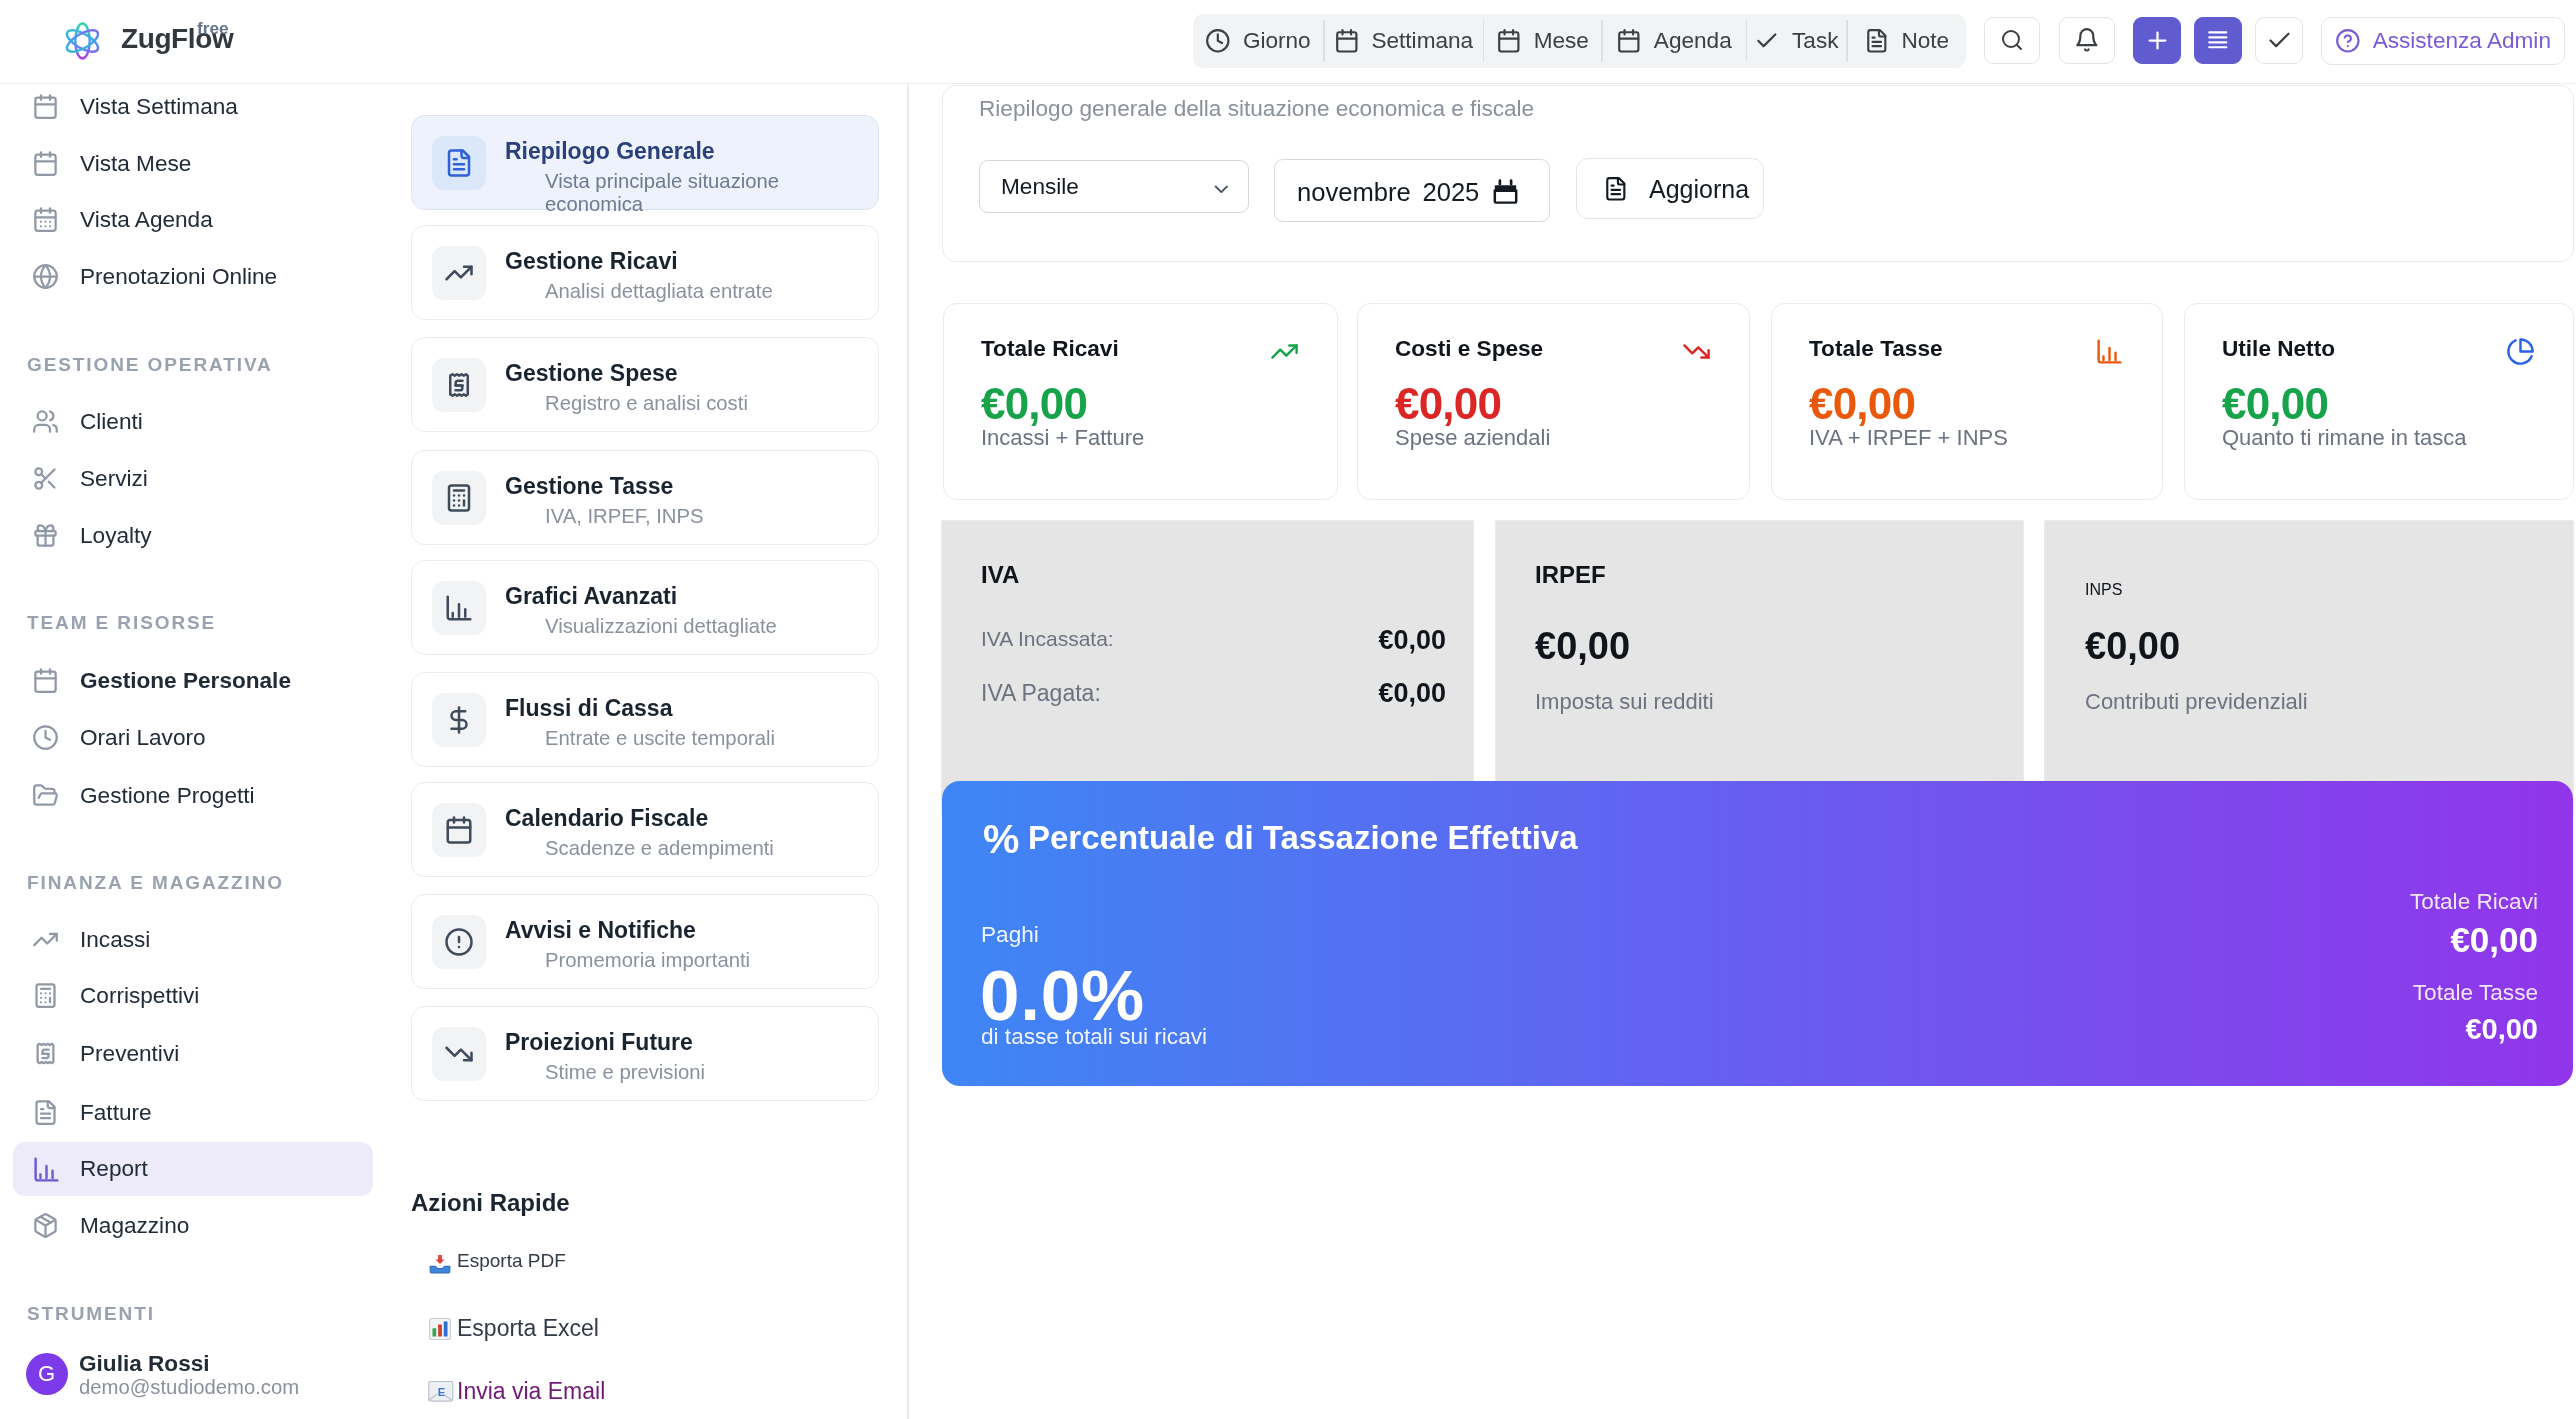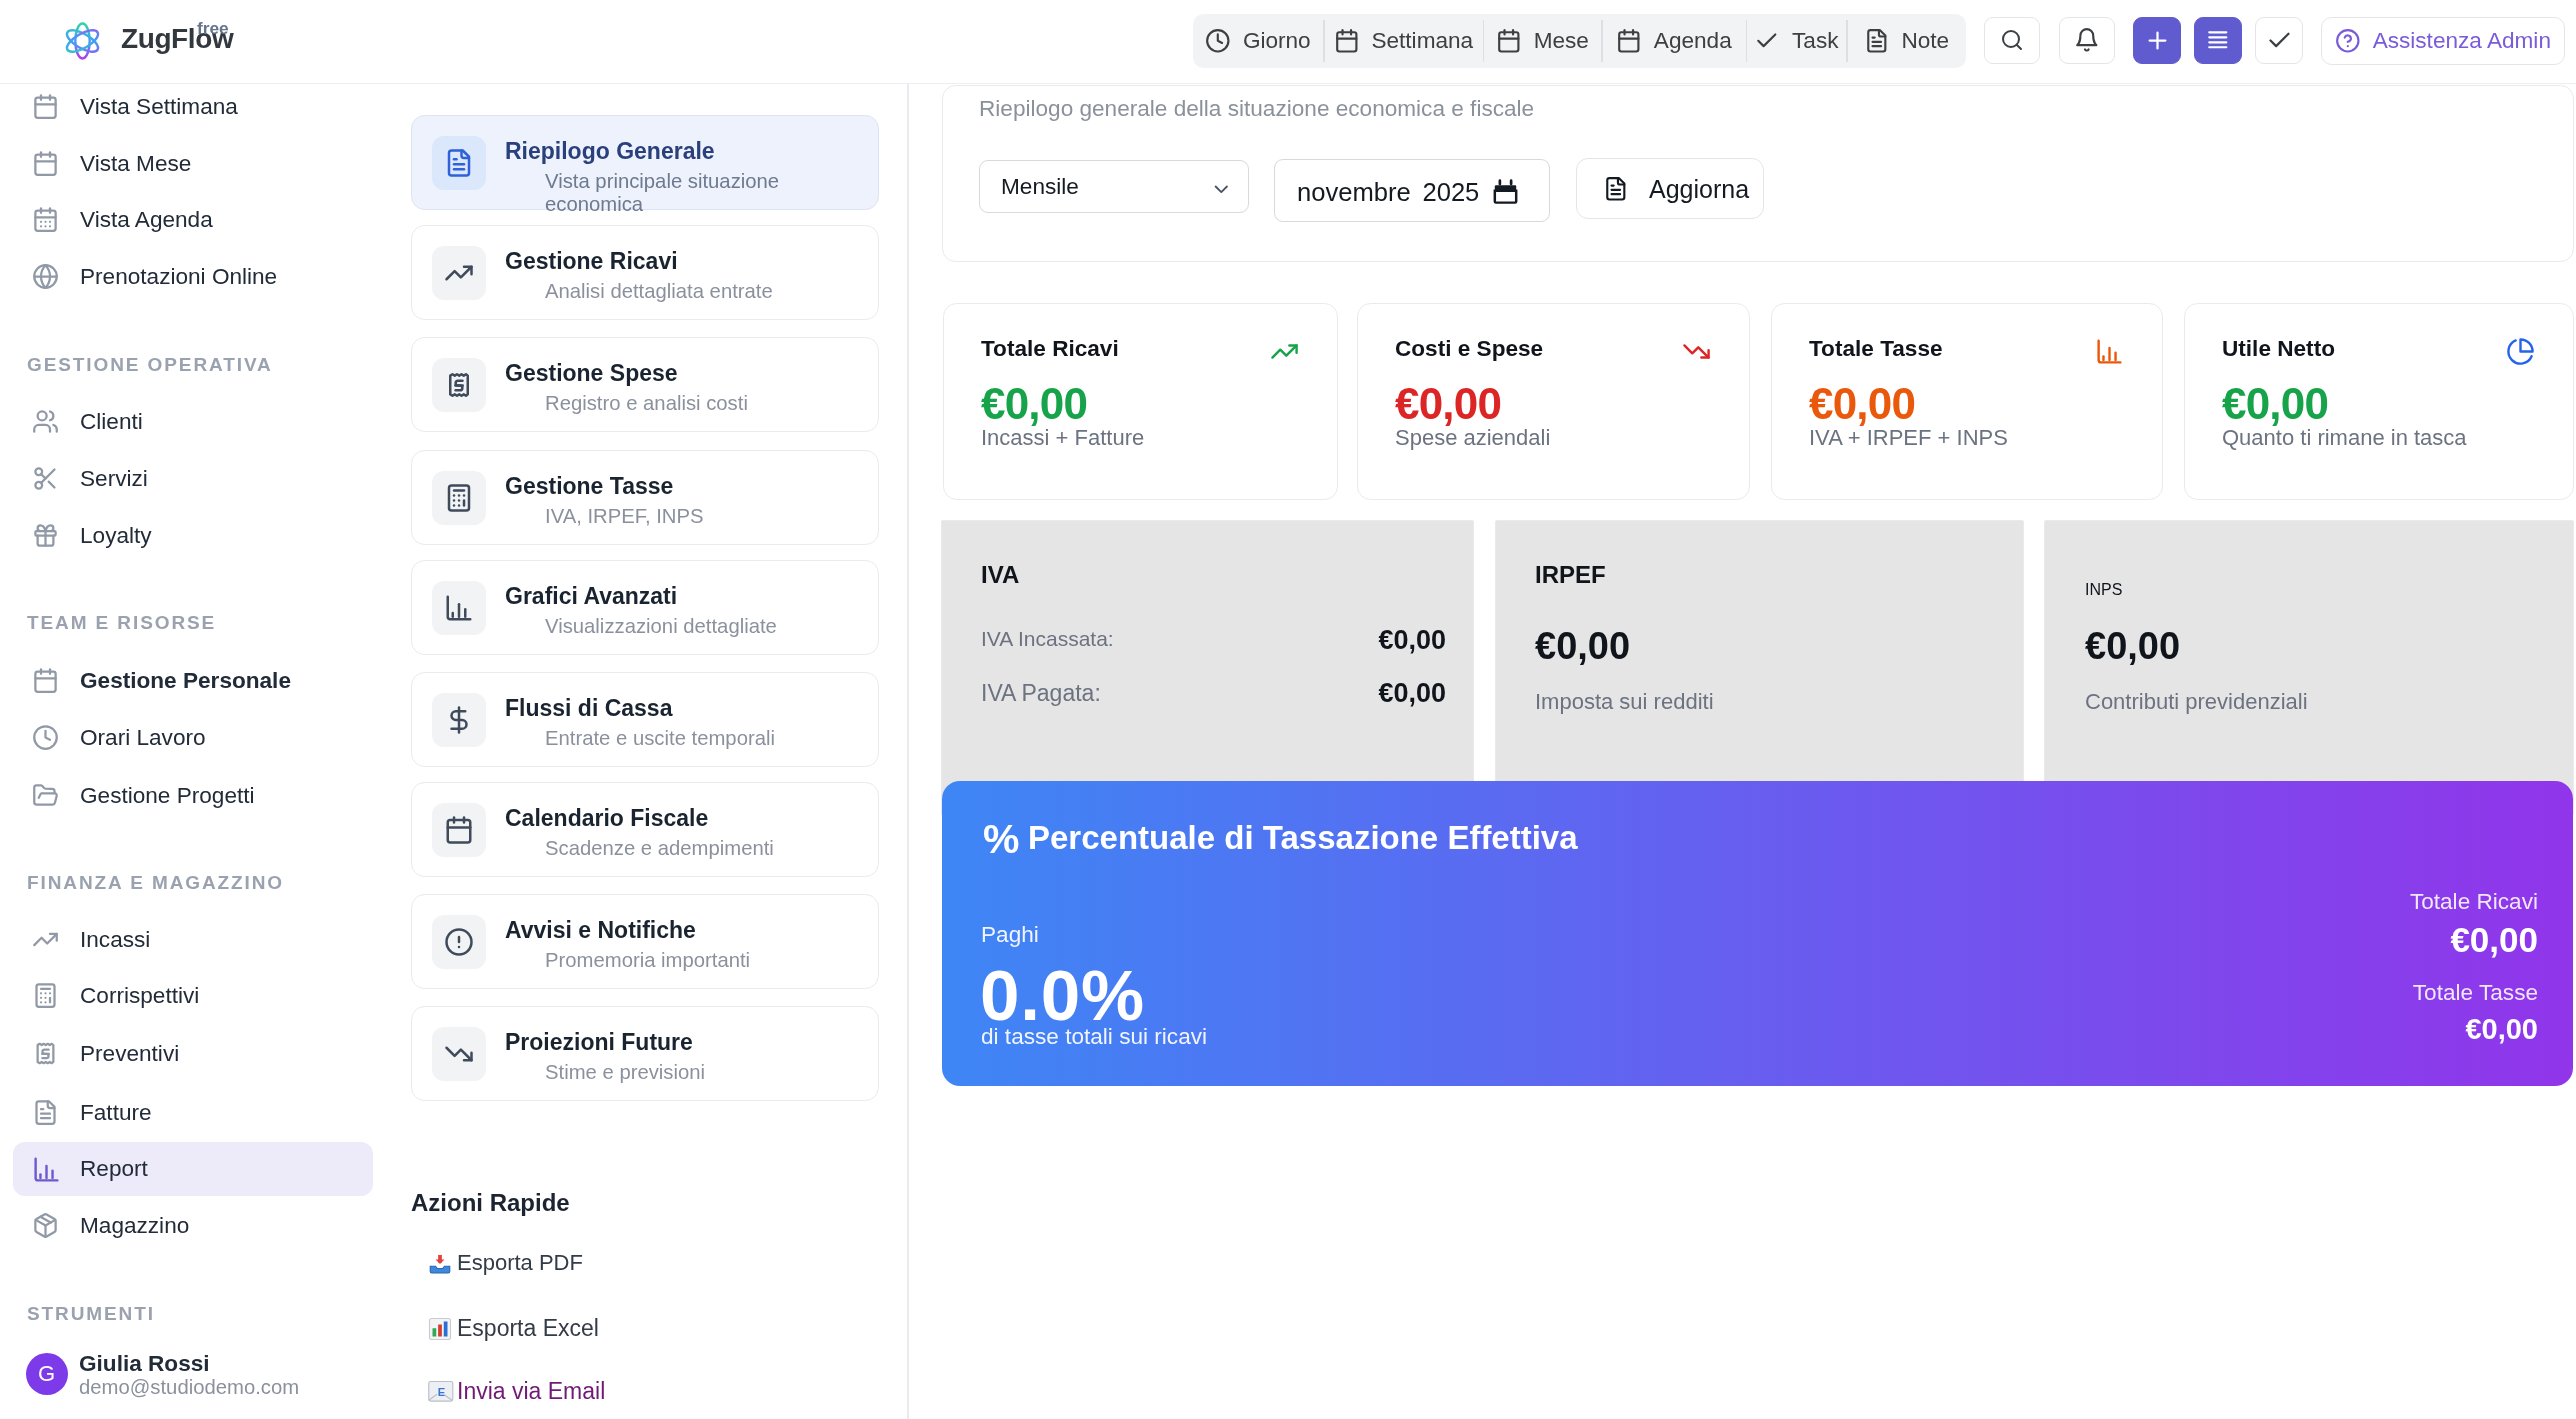--- a/index.html
+++ b/index.html
@@ -476,21 +476,21 @@
       </div>
 </div>
   <div class="abs" style="left:411px; top:1189px; font-size:24px; font-weight:bold; color:#1b2430;">Azioni Rapide</div>
   <div id="quickrows">
       <div class="abs" style="left:428px; top:1250px; width:452px; height:30px;">
         <span class="abs" style="left:0; top:2.3px;"><svg width="24" height="24" viewBox="0 0 32 32">
             <path d="M16 4v10" stroke="#e0433d" stroke-width="5"></path>
             <path d="M16 16l-6-6h12z" fill="#e0433d"></path>
             <path d="M3 19h7l2.5 3h7l2.5-3h7v7a2 2 0 0 1-2 2H5a2 2 0 0 1-2-2z" fill="#3d88dd" stroke="#2c66ac" stroke-width="1.5"></path>
           </svg></span>
-        <span class="abs" style="left:29px; top:0; font-size:22px; color:#333b47;">Esporta PDF</span>
+        <span class="abs" style="left:29px; top:0; font-size:19px; color:#333b47;">Esporta PDF</span>
       </div>
 <div class="abs" style="left:428px; top:1315px; width:452px; height:30px;">
         <span class="abs" style="left:0; top:2.3px;"><svg width="24" height="24" viewBox="0 0 32 32">
             <rect x="2" y="2" width="28" height="28" rx="3" fill="#f3f4f6" stroke="#c9cdd3" stroke-width="1.5"></rect>
             <rect x="6" y="15" width="5" height="11" fill="#35a853"></rect>
             <rect x="13.5" y="10" width="5" height="16" fill="#d23f31"></rect>
             <rect x="21" y="6" width="5" height="20" fill="#2b6fd4"></rect>
           </svg></span>
         <span class="abs" style="left:29px; top:0; font-size:23px; color:#333b47;">Esporta Excel</span>
       </div>

